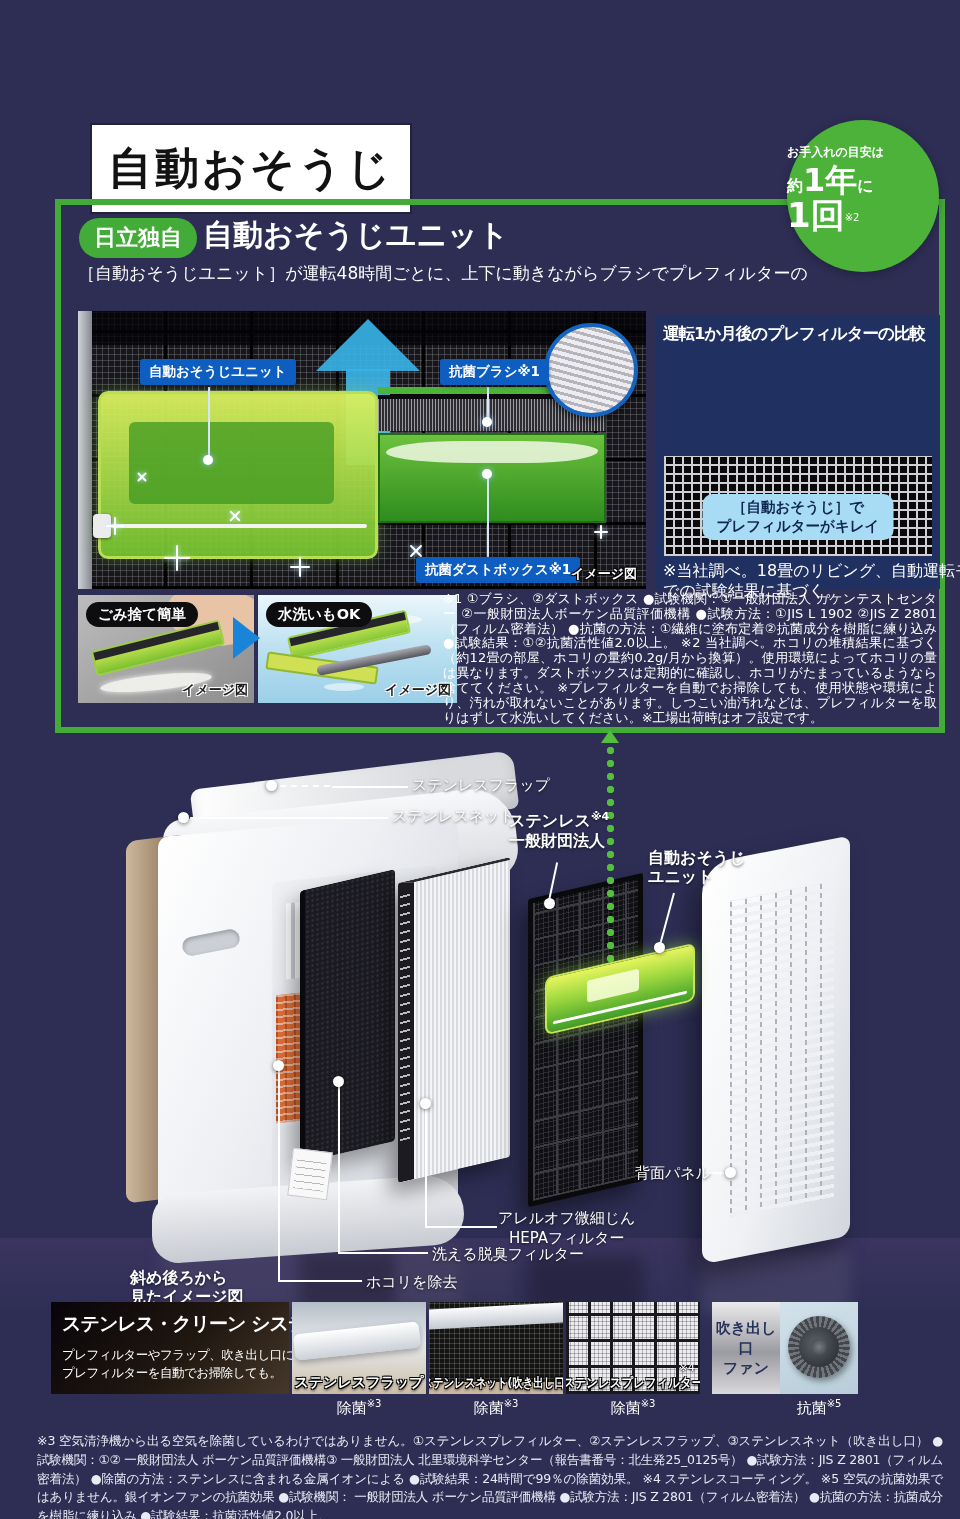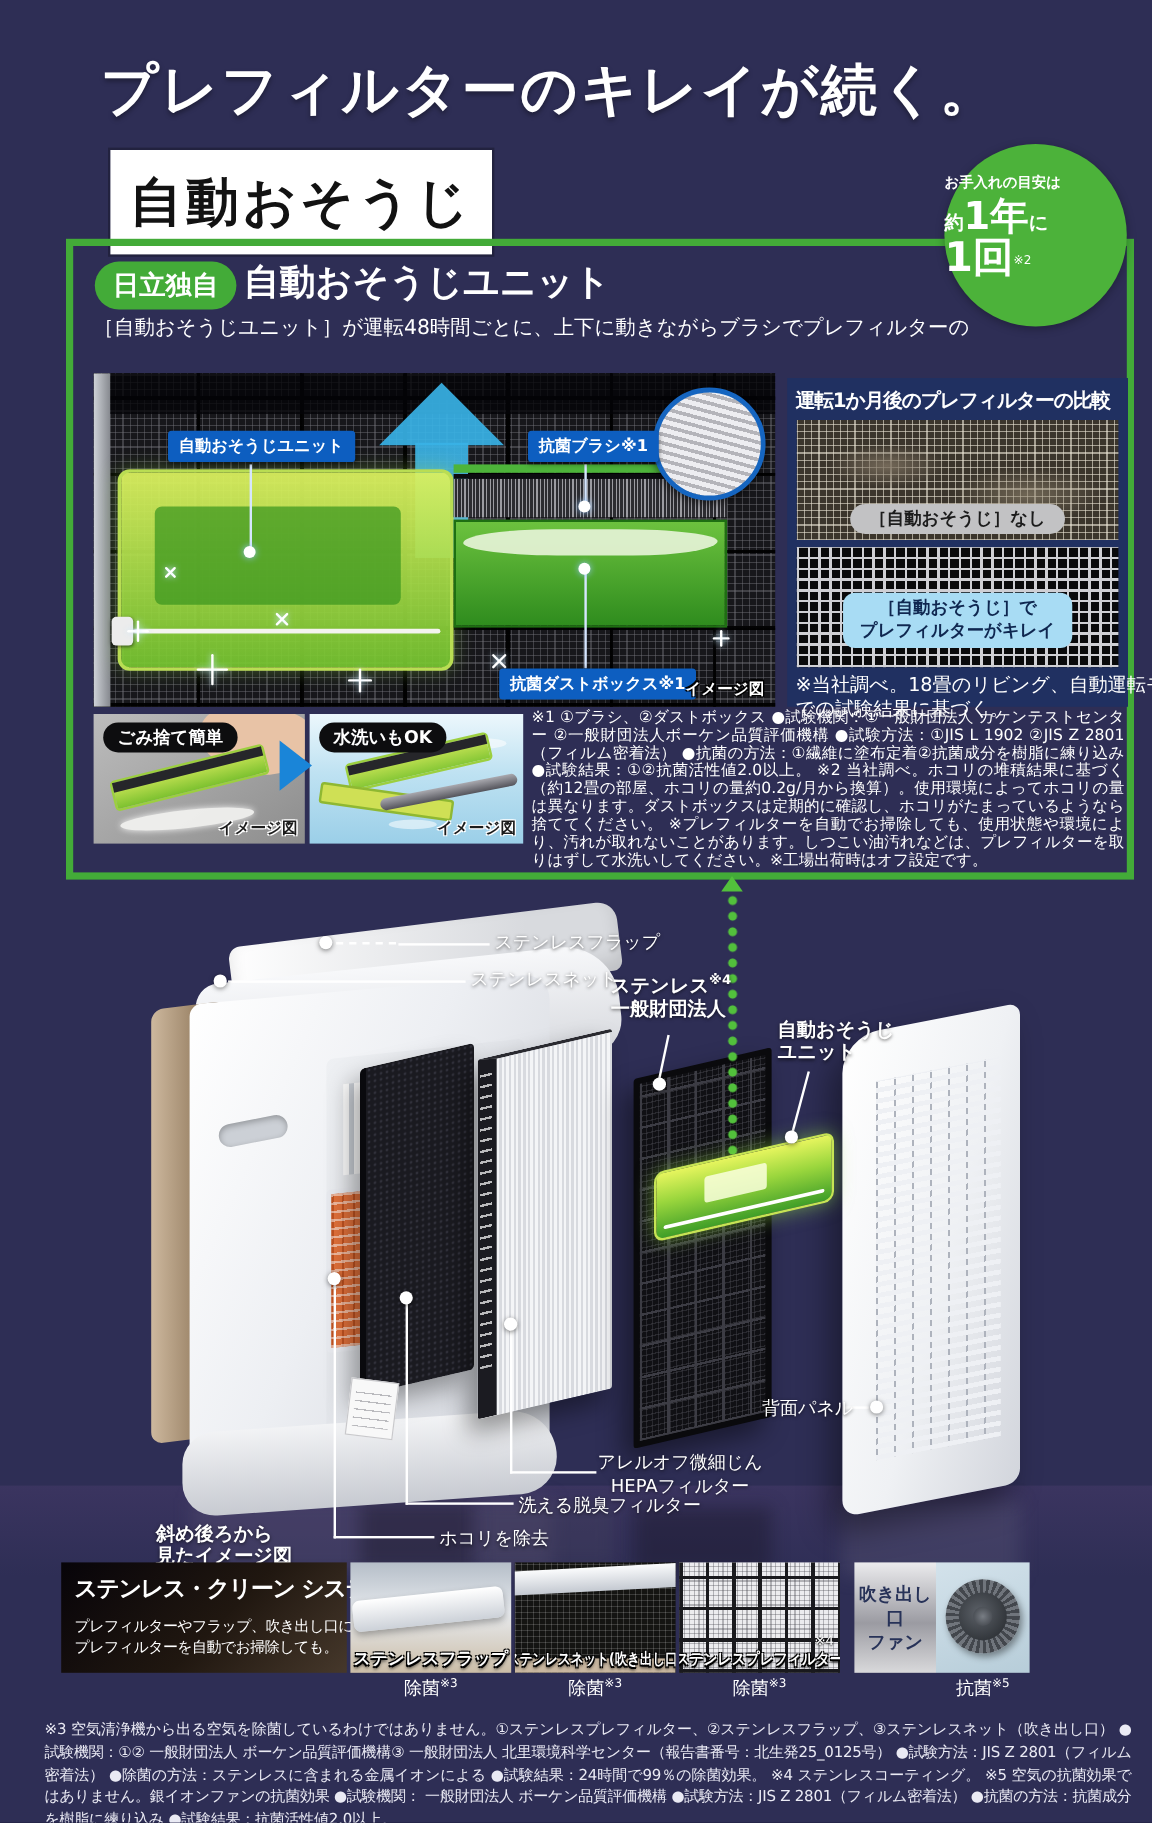--- a/index.html
+++ b/index.html
@@ -59,21 +59,21 @@
 .cmp-img1{position:absolute;left:8px;top:35px;width:268px;height:100px;background-color:#3b352c;
  background-image:radial-gradient(ellipse 70px 26px at 28% 38%,rgba(125,113,96,.85),transparent 70%),radial-gradient(ellipse 90px 32px at 72% 62%,rgba(146,134,112,.6),transparent 70%),
  repeating-linear-gradient(90deg,rgba(236,230,214,.6) 0 1px,transparent 1px 6px),repeating-linear-gradient(0deg,rgba(236,230,214,.6) 0 1px,transparent 1px 6px);}
 .cmp-img2{position:absolute;left:8px;top:141px;width:268px;height:100px;background-color:#0a0a0c;
  background-image:repeating-linear-gradient(90deg,#cfcfd4 0 2px,transparent 2px 9px),repeating-linear-gradient(0deg,#cfcfd4 0 2px,transparent 2px 9px);}
 .cmp-pill1{position:absolute;left:50%;transform:translateX(-50%);top:70px;background:#c2c2c4;color:#1c1c1c;font-size:14.5px;font-weight:bold;padding:3px 16px;border-radius:15px;white-space:nowrap;z-index:3;}
 .cmp-pill2{position:absolute;left:50%;transform:translateX(-50%);top:38px;background:#a8dcf4;color:#0f2750;font-size:14.5px;font-weight:bold;line-height:1.3;padding:4px 14px;border-radius:10px;text-align:center;white-space:nowrap;z-index:3;}
 .cmp-note{position:absolute;left:7px;top:246px;font-size:16px;line-height:1.25;white-space:nowrap;}
 
 .easyA{position:absolute;left:17px;top:390px;width:176px;height:108px;background:linear-gradient(145deg,#bcbcbc,#8d8d8d);overflow:hidden;}
-.easyB{position:absolute;left:197px;top:390px;width:178px;height:108px;overflow:hidden;
+.easyB{position:absolute;left:197px;top:390px;width:199px;height:108px;overflow:hidden;
  background:linear-gradient(180deg,#ecf7fc 0%,#bfe2f2 45%,#9bcfe8 100%);}
 .easy-pill{position:absolute;left:8px;top:7px;background:#0d0d0f;color:#fff;font-size:14.5px;font-weight:bold;padding:3px 12px;border-radius:15px;white-space:nowrap;z-index:3;}
 .hand{position:absolute;left:88px;top:-6px;width:92px;height:56px;background:#e8c3a6;border-radius:45% 25% 50% 50%;transform:rotate(10deg);}
 .easy-unit{position:absolute;left:14px;top:40px;width:132px;height:26px;transform:rotate(-14deg);border:2px solid #9ccf3f;border-radius:4px;background:linear-gradient(180deg,#d6ea5c,#7cc12f);}
 .easy-unit-top{position:absolute;left:0;top:0;width:100%;height:8px;background:#26262a;}
 .easy-fluff{position:absolute;left:22px;top:80px;width:112px;height:15px;background:#f4f4f1;border-radius:50%;opacity:.92;transform:rotate(-6deg);box-shadow:0 0 6px #fff;}
 .tri-arrow{position:absolute;left:233px;top:617px;width:0;height:0;border-top:21px solid transparent;border-bottom:21px solid transparent;border-left:27px solid #1a85d8;z-index:4;}
 .wetA{position:absolute;left:30px;top:28px;width:122px;height:24px;transform:rotate(-13deg);border:2px solid #9ccf3f;border-radius:4px;background:linear-gradient(180deg,#d6ea5c,#86c736);}
 .wetB{position:absolute;left:8px;top:64px;width:112px;height:18px;transform:rotate(8deg);border:2px solid #8fb832;border-radius:3px;background:#cfe055;}
 .wetC{position:absolute;left:58px;top:60px;width:116px;height:10px;transform:rotate(-11deg);border-radius:5px;background:linear-gradient(180deg,#a9a9af,#54545b);}
@@ -146,21 +146,20 @@
 .fan{position:absolute;left:8px;top:14px;width:62px;height:62px;border-radius:50%;background:repeating-conic-gradient(#70757c 0 6deg,#43474d 6deg 12deg);box-shadow:2px 3px 6px rgba(0,0,0,.4);}
 .fan-inner{position:absolute;inset:11px;border-radius:50%;background:radial-gradient(circle at 42% 42%,#5c6168,#32363b 72%);}
 .fan-hub{position:absolute;inset:23px;border-radius:50%;background:radial-gradient(circle,#787d84,#393d43);}
 .footer-note{position:absolute;left:37px;top:1432px;width:906px;font-size:12.5px;line-height:1.5;text-align:justify;color:#eaeaf4;letter-spacing:-0.2px;}
 </style>
 </head>
 <body>
 
 <div id="page">
 
-  <div class="headline1">プレフィルターのキレイが続く。</div>
   <div class="headline2row">
     <span class="feature-badge">自動おそうじ</span>
   </div>
   <div class="maint-badge">
     <div class="mb-top">お手入れの目安は</div>
     <div class="mb-mid">
       <span class="mb-small">約</span><span class="mb-big">1年</span><span class="mb-small">に</span>
     </div>
     <div class="mb-bot">
       <span class="mb-big2">1回</span><span class="mb-sup">※2</span>
@@ -205,23 +204,20 @@
       <div class="leader" style="left:409px;top:76px;height:34px;"></div>
       <div class="ldot" style="left:404px;top:106px;"></div>
       <div class="lbl-blue" style="left:338px;top:246px;">抗菌ダストボックス※1</div>
       <div class="leader" style="left:409px;top:166px;height:80px;"></div>
       <div class="ldot" style="left:404px;top:158px;"></div>
       <div class="img-note" style="right:9px;bottom:6px;">イメージ図</div>
     </div>
 
     <div class="cmp">
       <div class="cmp-title">運転1か月後のプレフィルターの比較</div>
-      <div class="cmp-img1">
-        <div class="cmp-pill1">［自動おそうじ］なし</div>
-      </div>
       <div class="cmp-img2">
         <div class="cmp-pill2">
           <div>［自動おそうじ］で</div>
           <div>プレフィルターがキレイ</div>
         </div>
       </div>
       <div class="cmp-note">
         <div>※当社調べ。18畳のリビング、自動運転モード</div>
         <div>での試験結果に基づく。</div>
       </div>

